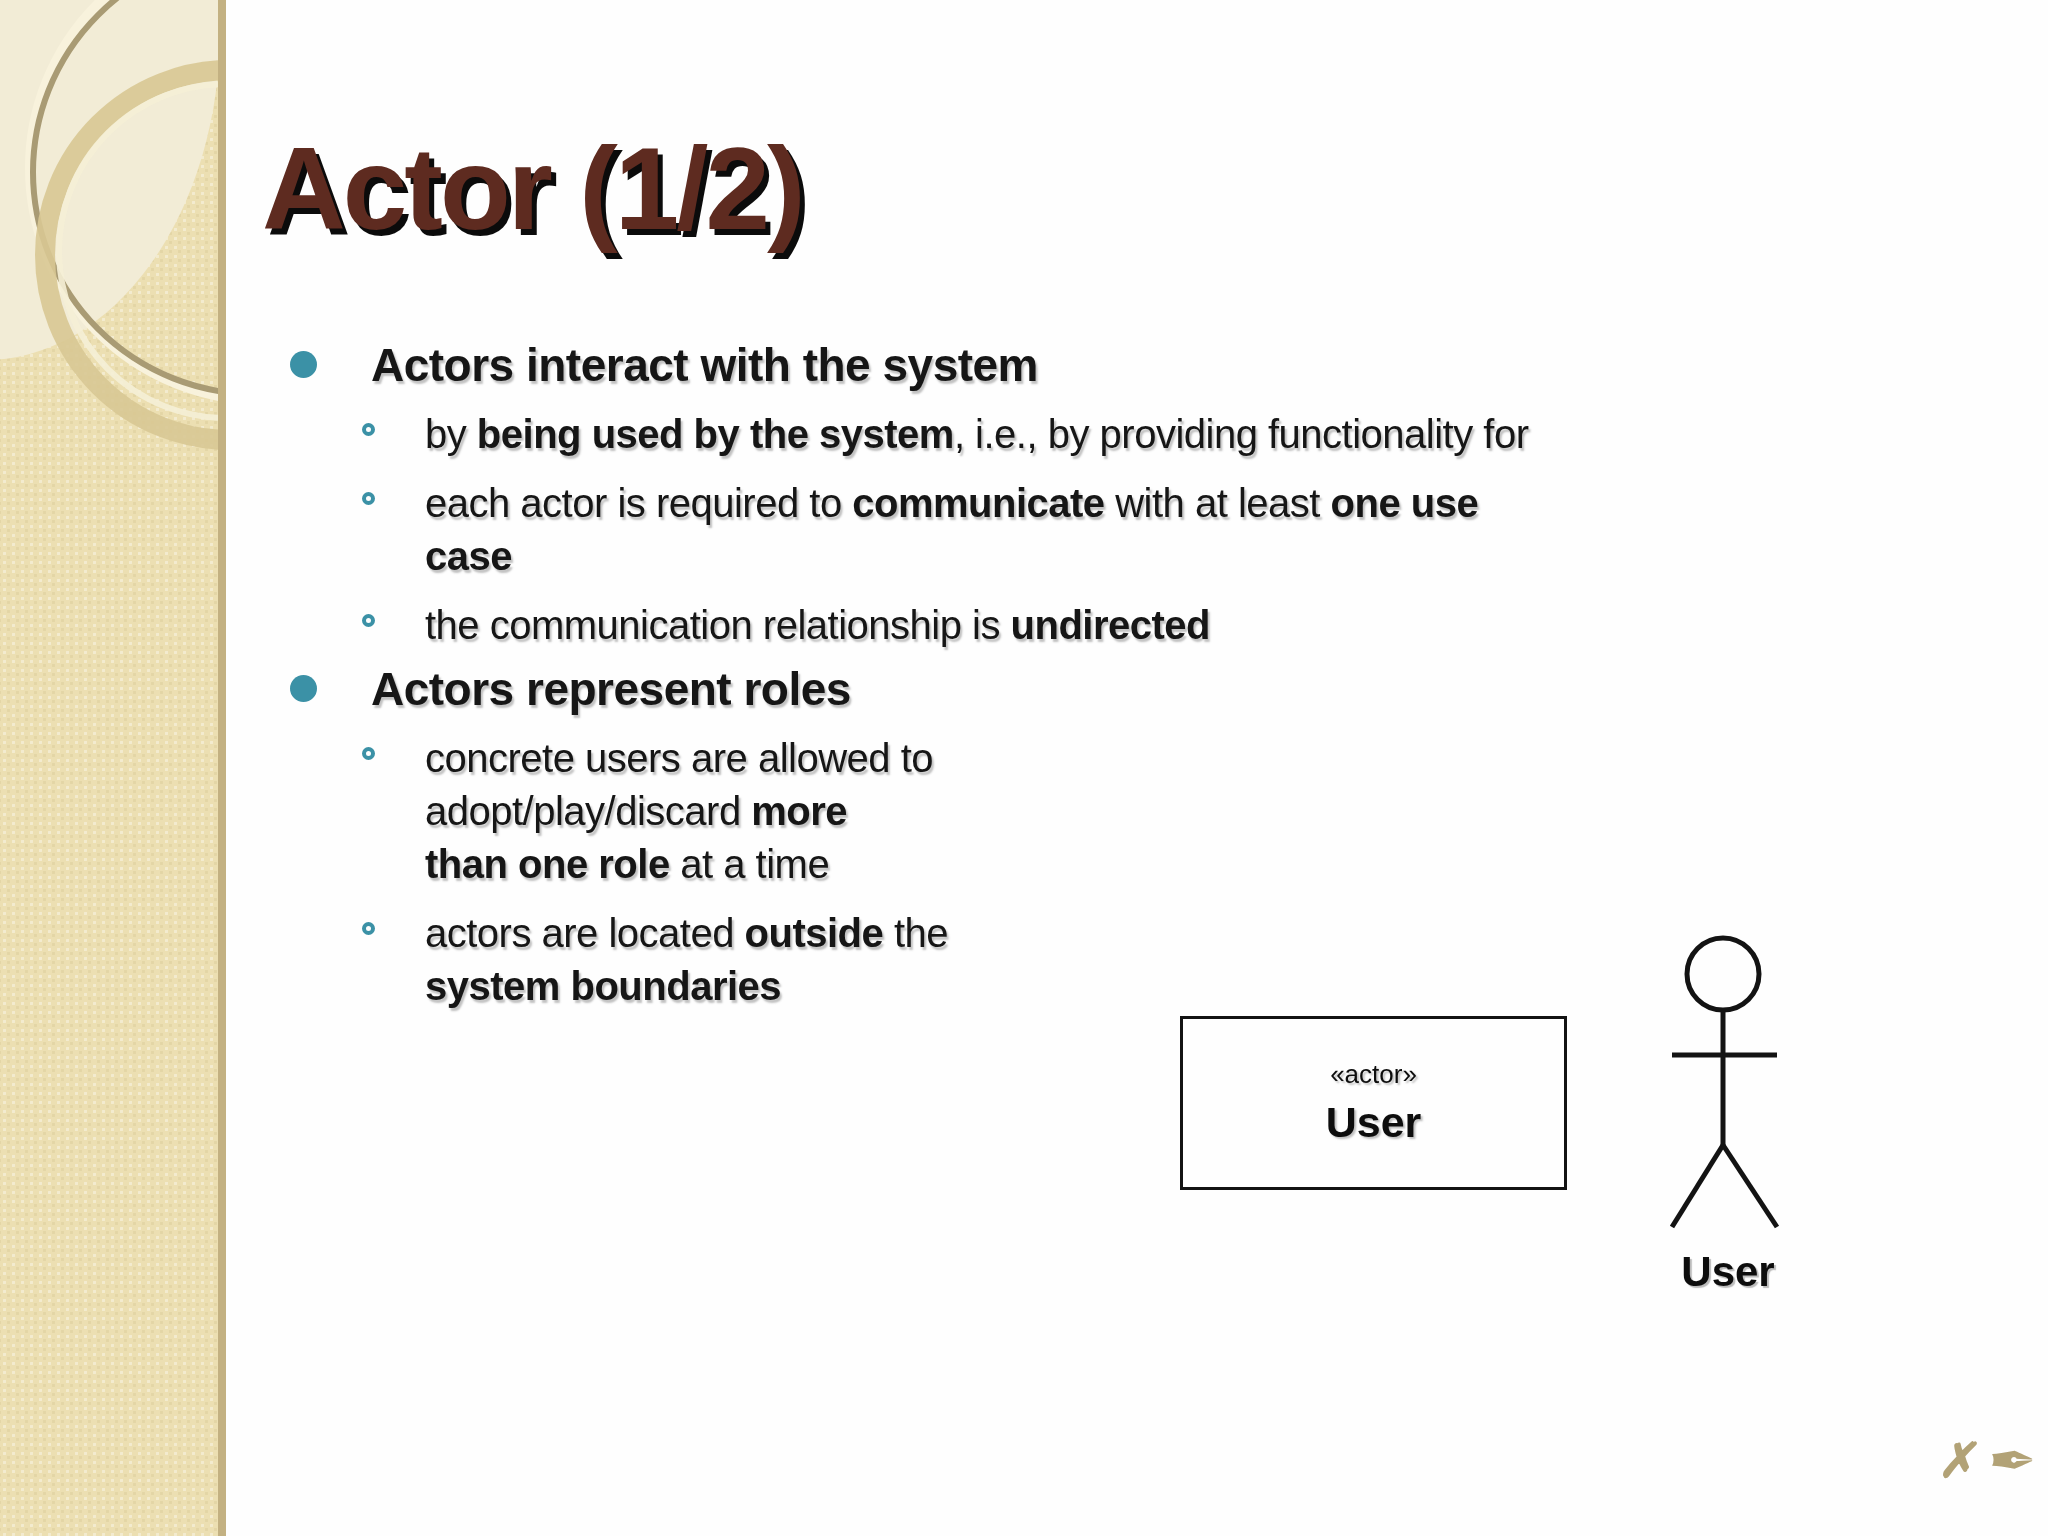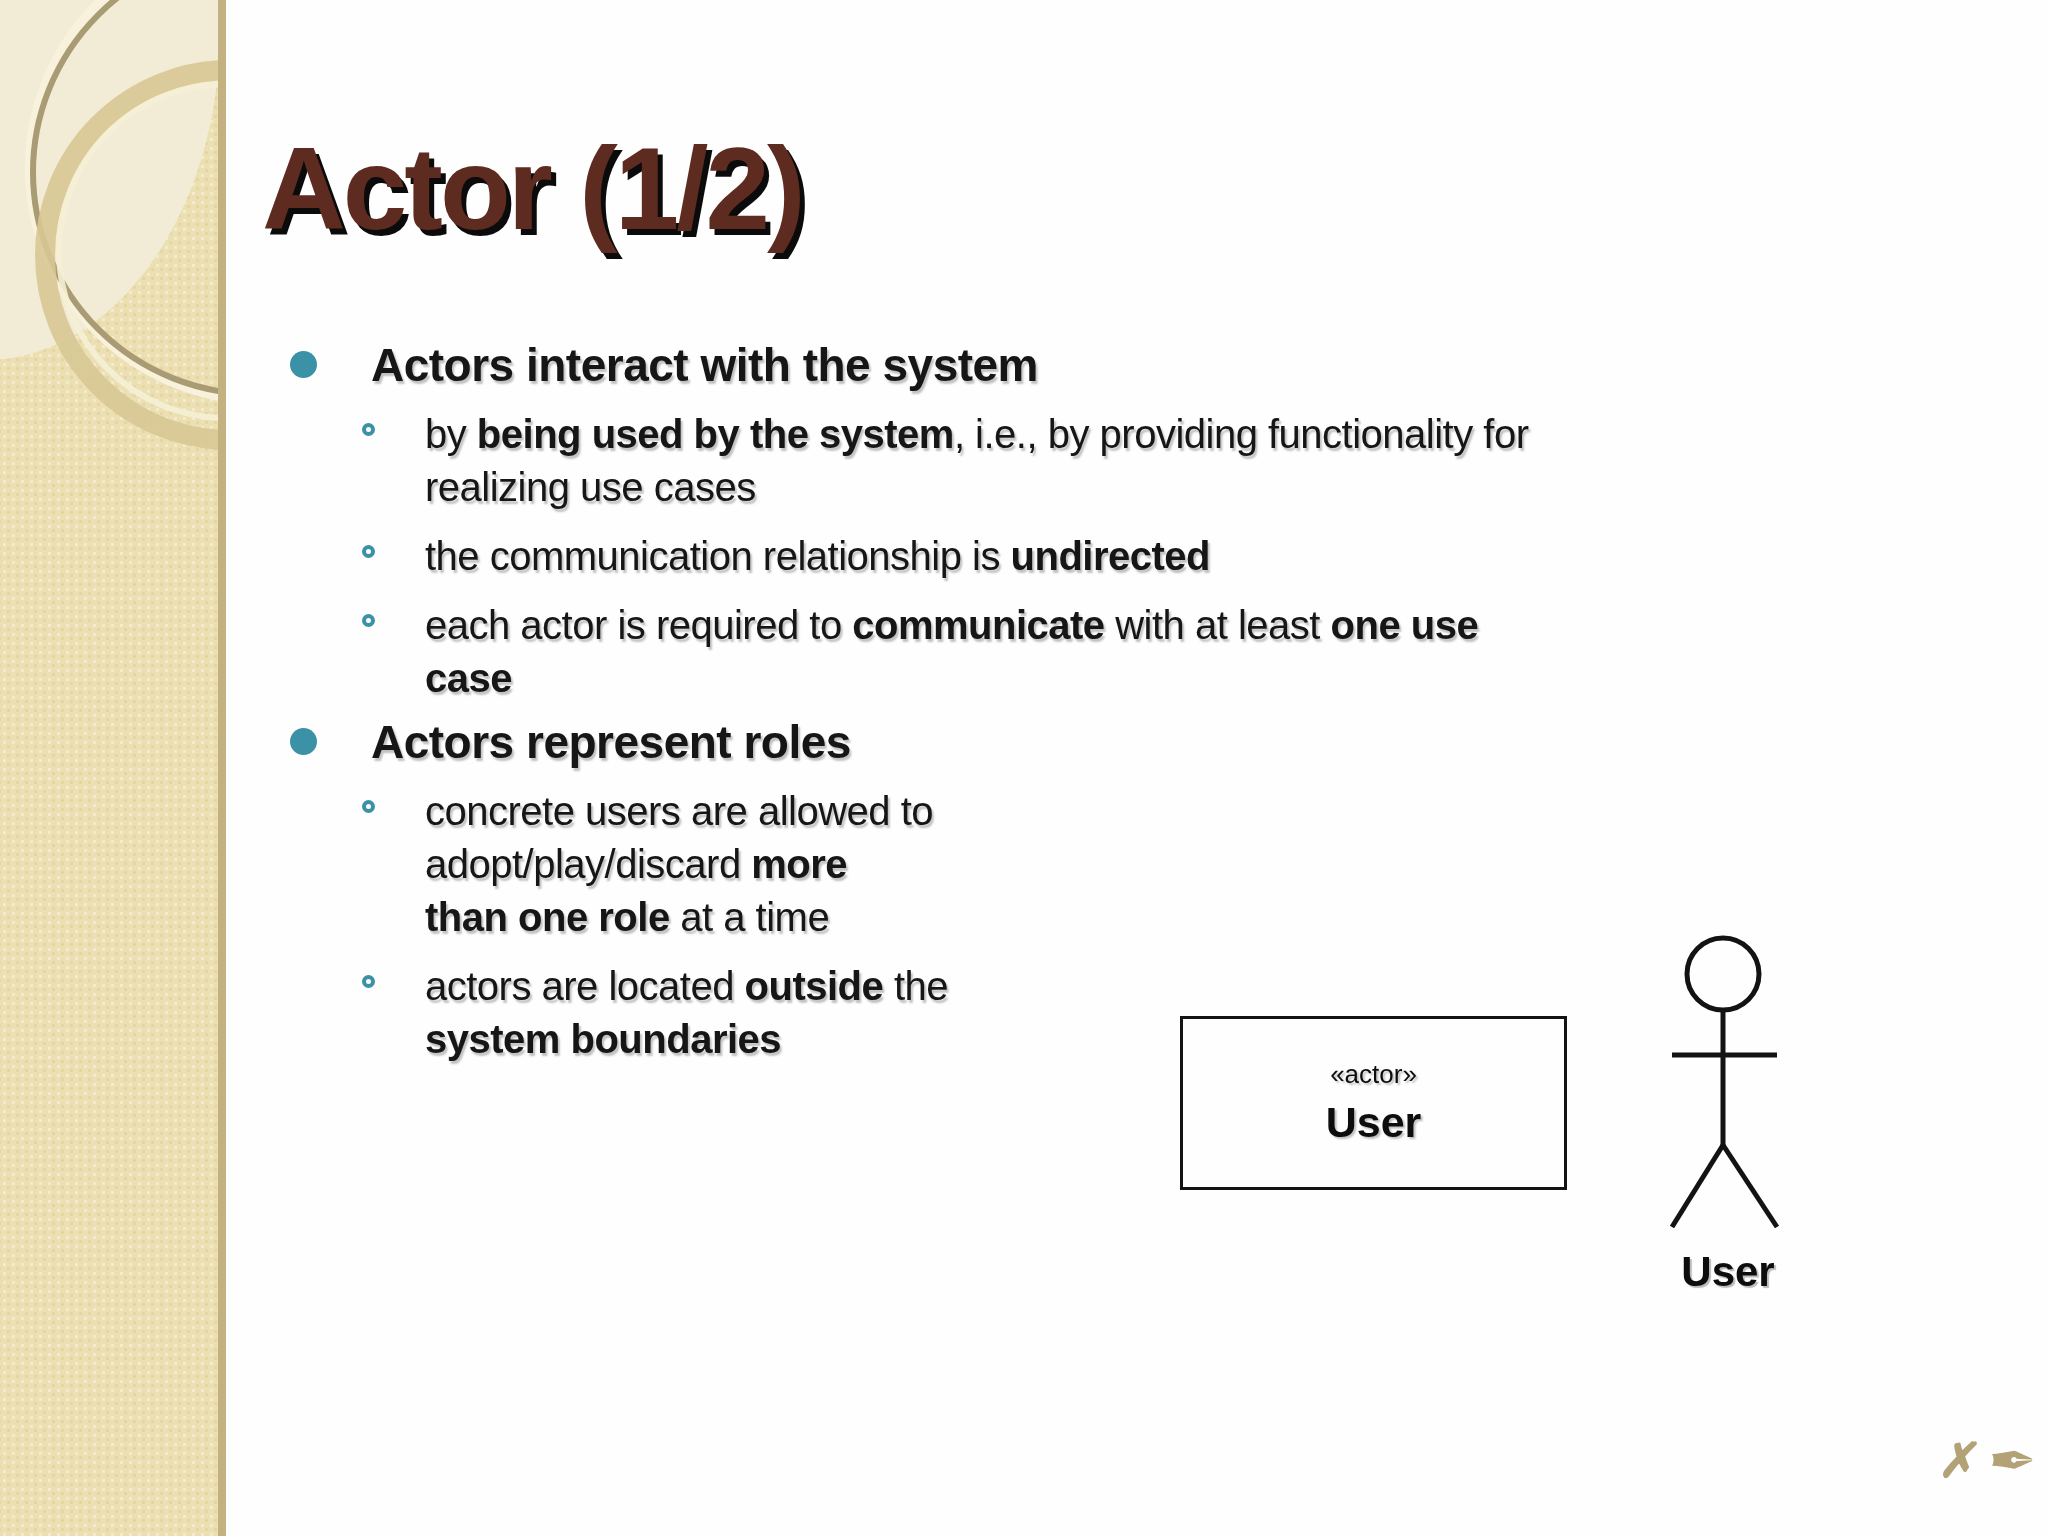--- a/index.html
+++ b/index.html
@@ -126,29 +126,29 @@
 
 <h1 class="slide-title">Actor (1/2)</h1>
 
 <div class="content">
     <div class="l1">
       <span class="marker m1"></span>
       <div class="btext"><span class="bold">Actors interact with the system</span></div>
     </div>
     <div class="l2">
       <span class="marker m2"></span>
-      <div class="btext"><span>by </span><span class="bold">being used by the system</span><span>, i.e., by providing functionality for</span><br><span>realizing use cases</span></div>
+      <div class="btext"><span>by </span><span class="bold">being used by the system</span><span>, i.e., by providing functionality for</span><br></div>
+    </div>
+    <div class="l2">
+      <span class="marker m2"></span>
+      <div class="btext"><span>each actor is required to </span><span class="bold">communicate</span><span> with at least </span><span class="bold">one use</span><br><span class="bold">case</span></div>
     </div>
     <div class="l2">
       <span class="marker m2"></span>
       <div class="btext"><span>the communication relationship is </span><span class="bold">undirected</span></div>
-    </div>
-    <div class="l2">
-      <span class="marker m2"></span>
-      <div class="btext"><span>each actor is required to </span><span class="bold">communicate</span><span> with at least </span><span class="bold">one use</span><br><span class="bold">case</span></div>
     </div>
     <div class="l1">
       <span class="marker m1"></span>
       <div class="btext"><span class="bold">Actors represent roles</span></div>
     </div>
     <div class="l2">
       <span class="marker m2"></span>
       <div class="btext"><span>concrete users are allowed to</span><br><span>adopt/play/discard </span><span class="bold">more</span><br><span class="bold">than one role</span><span> at a time</span></div>
     </div>
     <div class="l2">

